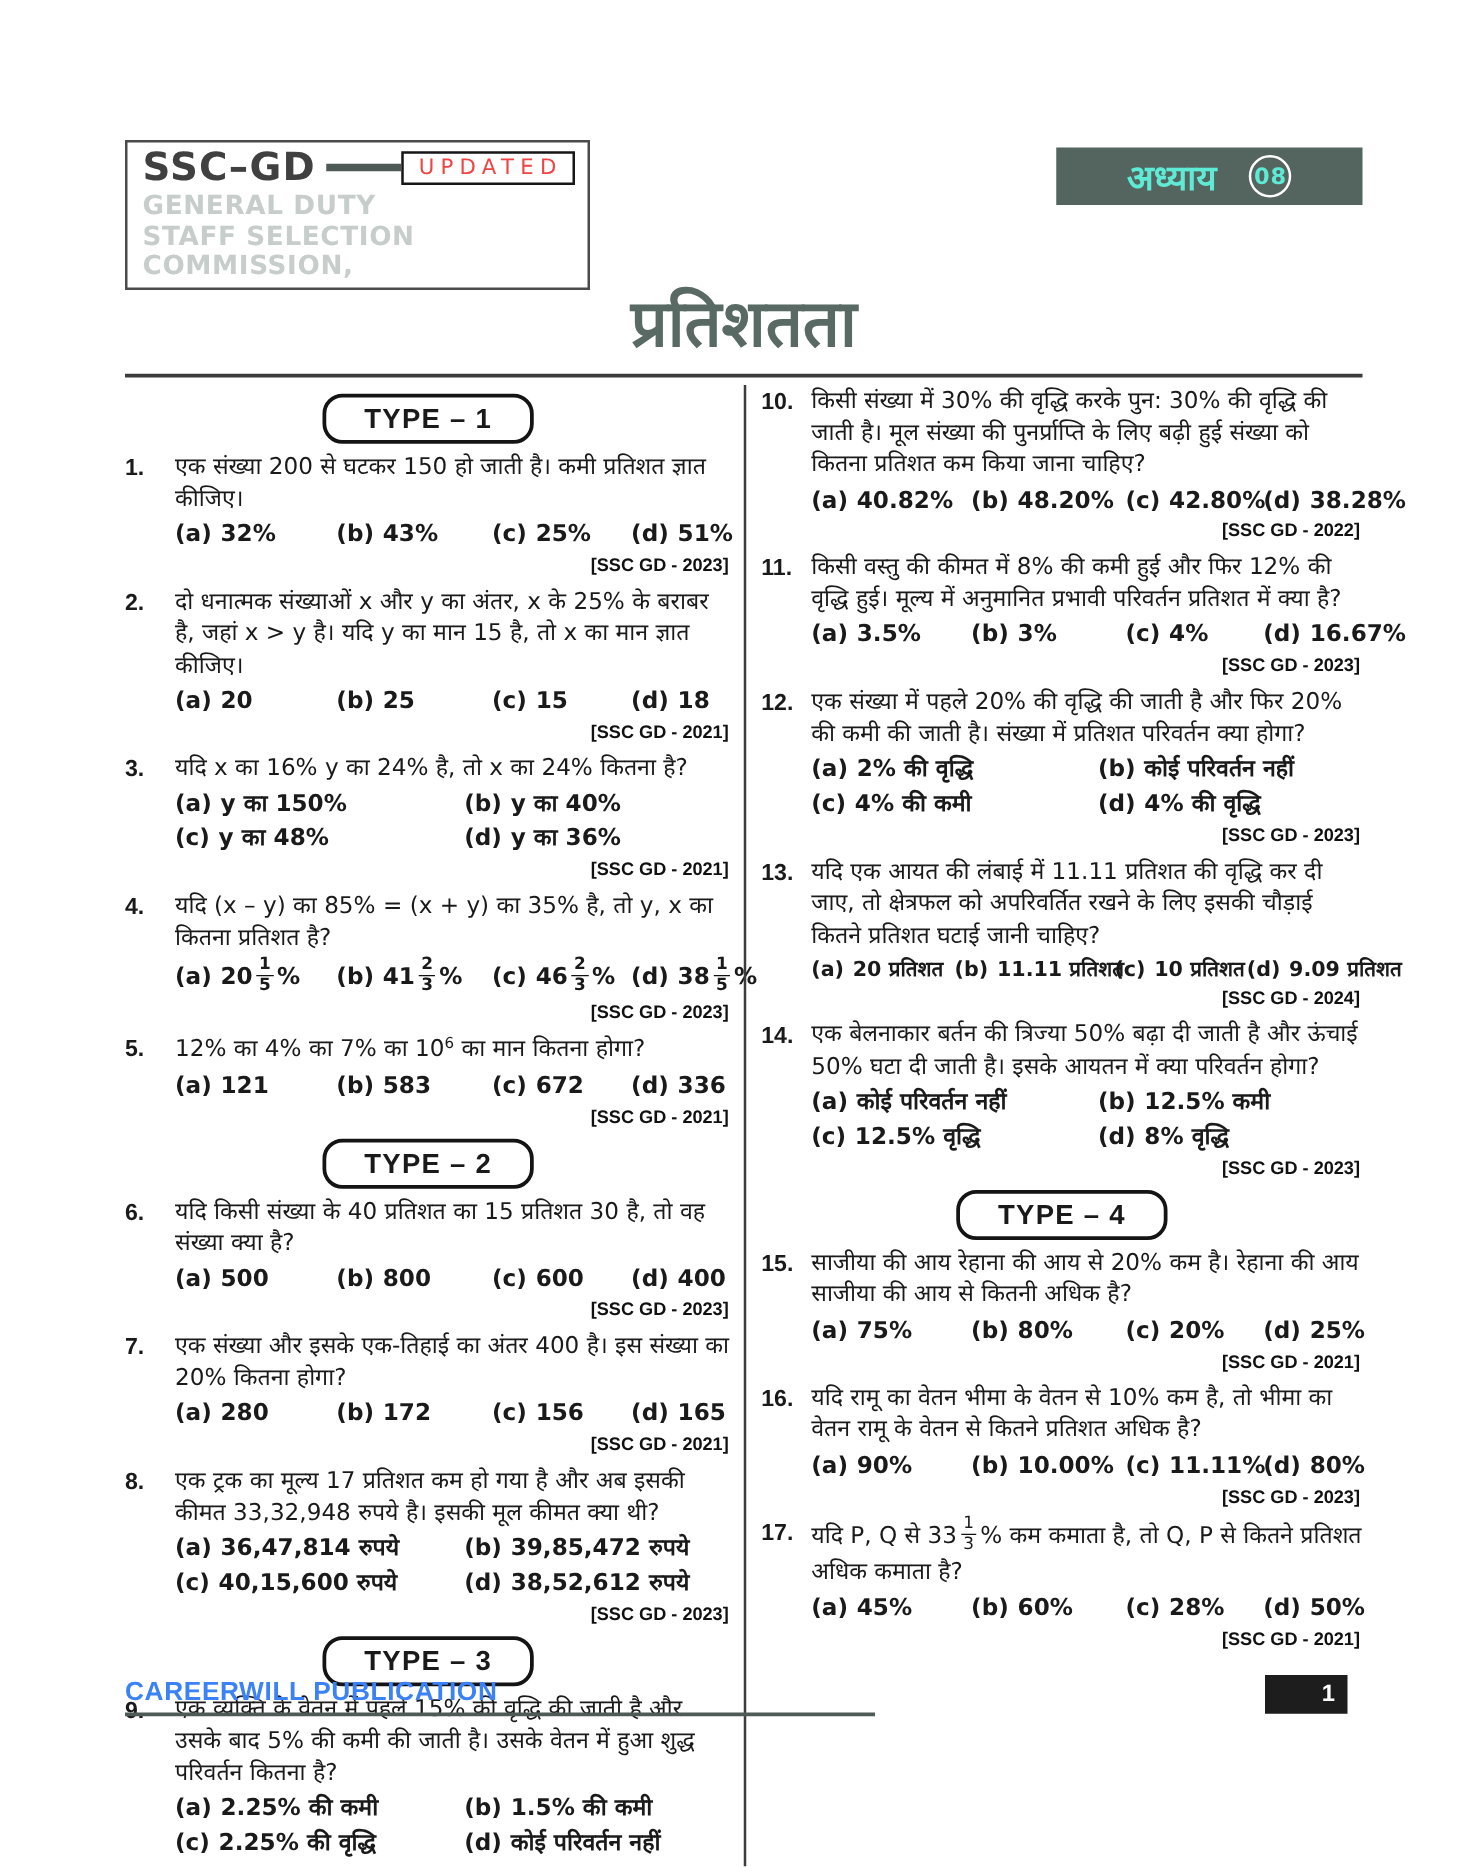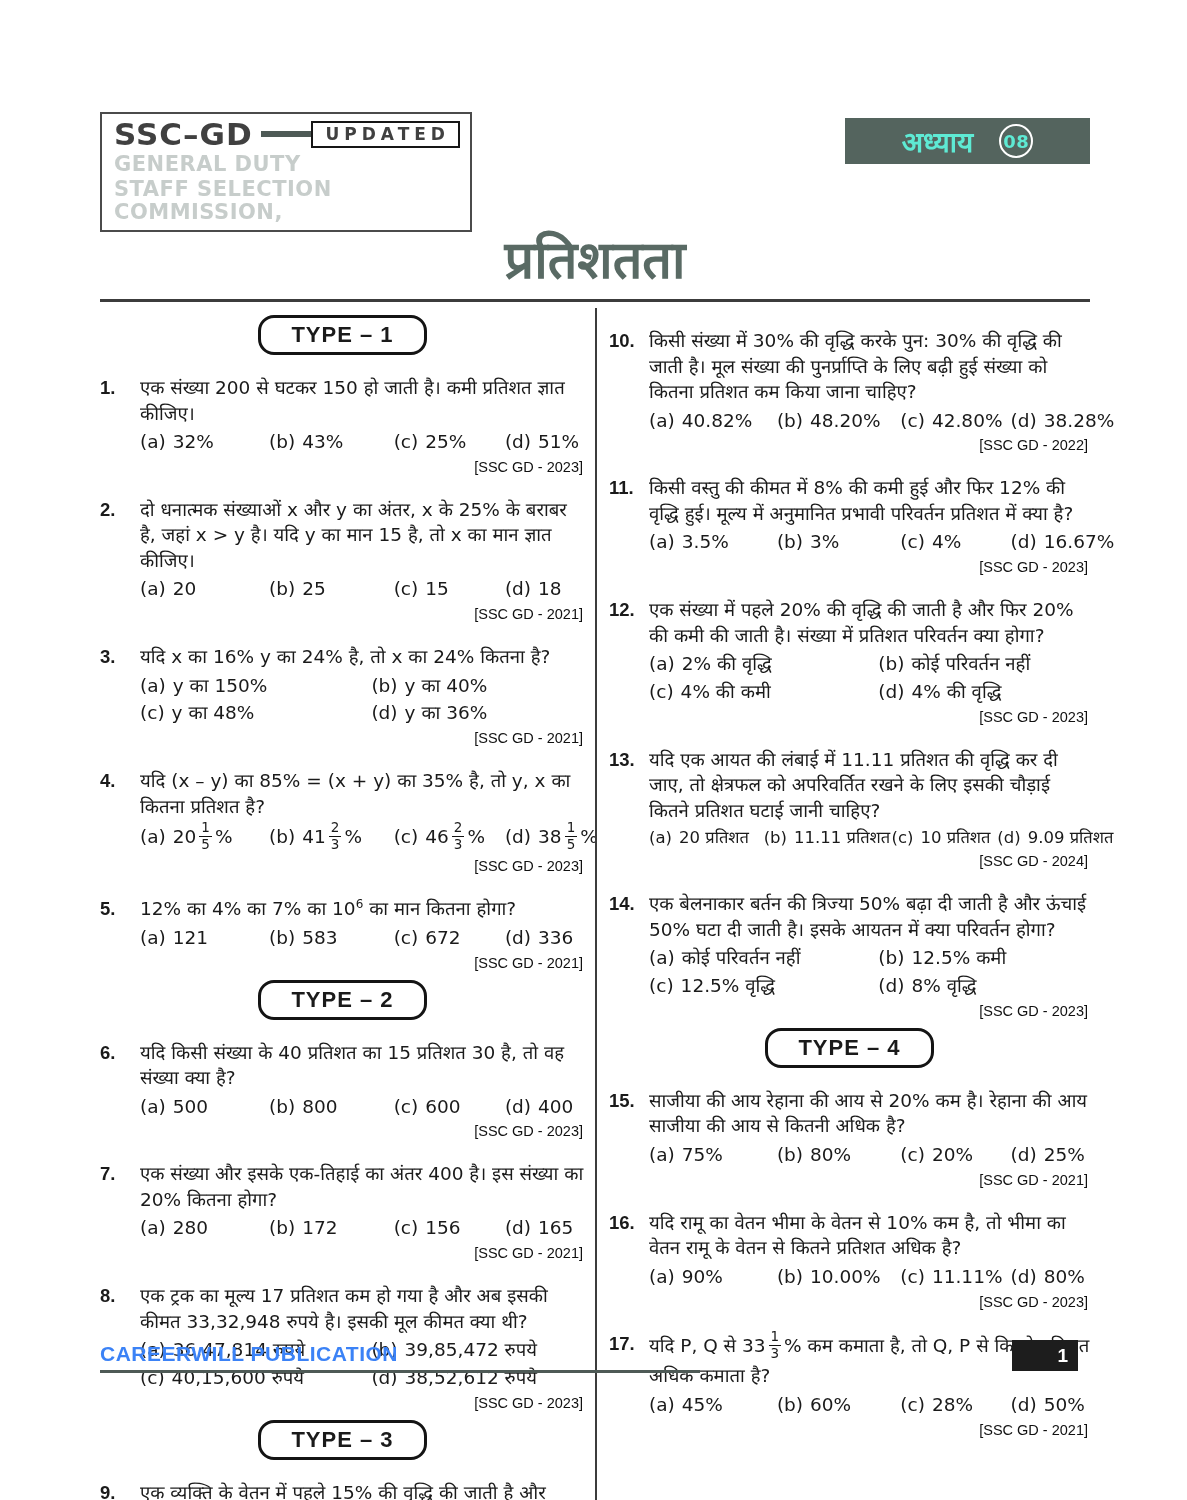--- a/index.html
+++ b/index.html
@@ -14,22 +14,22 @@
 
   
   .header { display:flex; justify-content:space-between; align-items:flex-start; }
   .logo-box {
     width:372px; border:2px solid #4b4b4b; padding:4px 10px 6px 12px; background:#fff;
   }
   .logo-top { display:flex; align-items:center; }
   .logo-title { font-size:31px; font-weight:bold; color:#404040; letter-spacing:1px; line-height:1.05; }
   .logo-line { flex:1; height:6px; background:#4e5a56; margin:0 0 0 8px; }
   .updated-badge {
-    border:2px solid #161616; background:#fff; color:#404040;
-    font-size:17px; font-weight:bold; letter-spacing:5px; padding:1px 8px 1px 12px; line-height:1.25;
+    border:2px solid #161616; background:#fff; color:#ef4444;
+    font-size:17px; font-weight:normal; letter-spacing:5px; padding:1px 8px 1px 12px; line-height:1.25;
   }
   .logo-sub { font-size:21px; font-weight:bold; color:#c7cdcb; line-height:1.1; letter-spacing:0.5px; margin-top:2px; }
   .chapter-badge {
     margin-top:6px;
     width:245px; height:46px; background:#54645e; color:#5eead4;
     display:flex; align-items:center; justify-content:center; gap:26px;
   }
   .chapter-label { font-size:28px; font-weight:bold; }
   .chapter-num {
     width:34px; height:34px; border:2.5px solid #fff; border-radius:50%;
@@ -50,42 +50,42 @@
   .col-left  { padding-right:10px; }
   .col-right { border-left:2px solid #3c3c3c; padding-left:12px; }
 
   .type-box-wrap { text-align:center; margin:7px 0 6px 0; }
   .type-box {
     display:inline-block; border:3px solid #141414; border-radius:16px;
     padding:0 30px; font-size:22px; font-weight:bold; letter-spacing:1px;
     line-height:34px; background:#fff; font-family:"Liberation Sans", sans-serif;
   }
 
-  .question { margin-bottom:3px;margin-top:20px; }
+  .question { margin-bottom:3px; }
   .q-row { display:flex; }
   .q-num { width:40px; flex:none; font-weight:bold; font-size:18.5px; line-height:1.38; font-family:"Liberation Sans", sans-serif; }
   .q-text { flex:1; font-size:18.5px; line-height:1.38; }
 
-  .options { padding-left:40px; display:flex; flex-wrap:wrap; margin-top:3px; }
+  .options { padding-left:40px; display:flex; flex-wrap:wrap; margin-top:3px;font-weight:bold; }
   .option { font-size:18.5px; line-height:1.4; white-space:nowrap; margin-bottom:2px; }
   .opt-label { margin-right:7px; }
   .cols4 .option:nth-child(1){ width:29%; }
   .cols4 .option:nth-child(2){ width:28%; }
   .cols4 .option:nth-child(3){ width:25%; }
   .cols4 .option:nth-child(4){ width:18%; }
   .cols2 .option:nth-child(odd){ width:52%; }
   .cols2 .option:nth-child(even){ width:48%; }
   .tight .option { font-size:16.5px; }
   .tight .option:nth-child(1){ width:26%; }
   .tight .option:nth-child(2){ width:29%; }
   .tight .option:nth-child(3){ width:24%; }
   .tight .option:nth-child(4){ width:21%; }
 
   .source {
-    text-align:right; font-weight:normal; font-size:14.5px; color:#111;
+    text-align:right; font-weight:bold; font-size:14.5px; color:#111;
     font-family:"Liberation Sans", sans-serif; margin:1px 2px 6px 0; line-height:1.3;
   }
 
   .frac { display:inline-flex; flex-direction:column; vertical-align:middle; text-align:center;
           font-size:13.5px; line-height:1.15; margin:0 3px; position:relative; top:-2px; }
   .frac .num { border-bottom:1.5px solid #111; padding:0 2px; }
   sup { font-size:12px; }
 
   
   .footer { position:absolute; left:100px; right:97px; top:1342px; }

